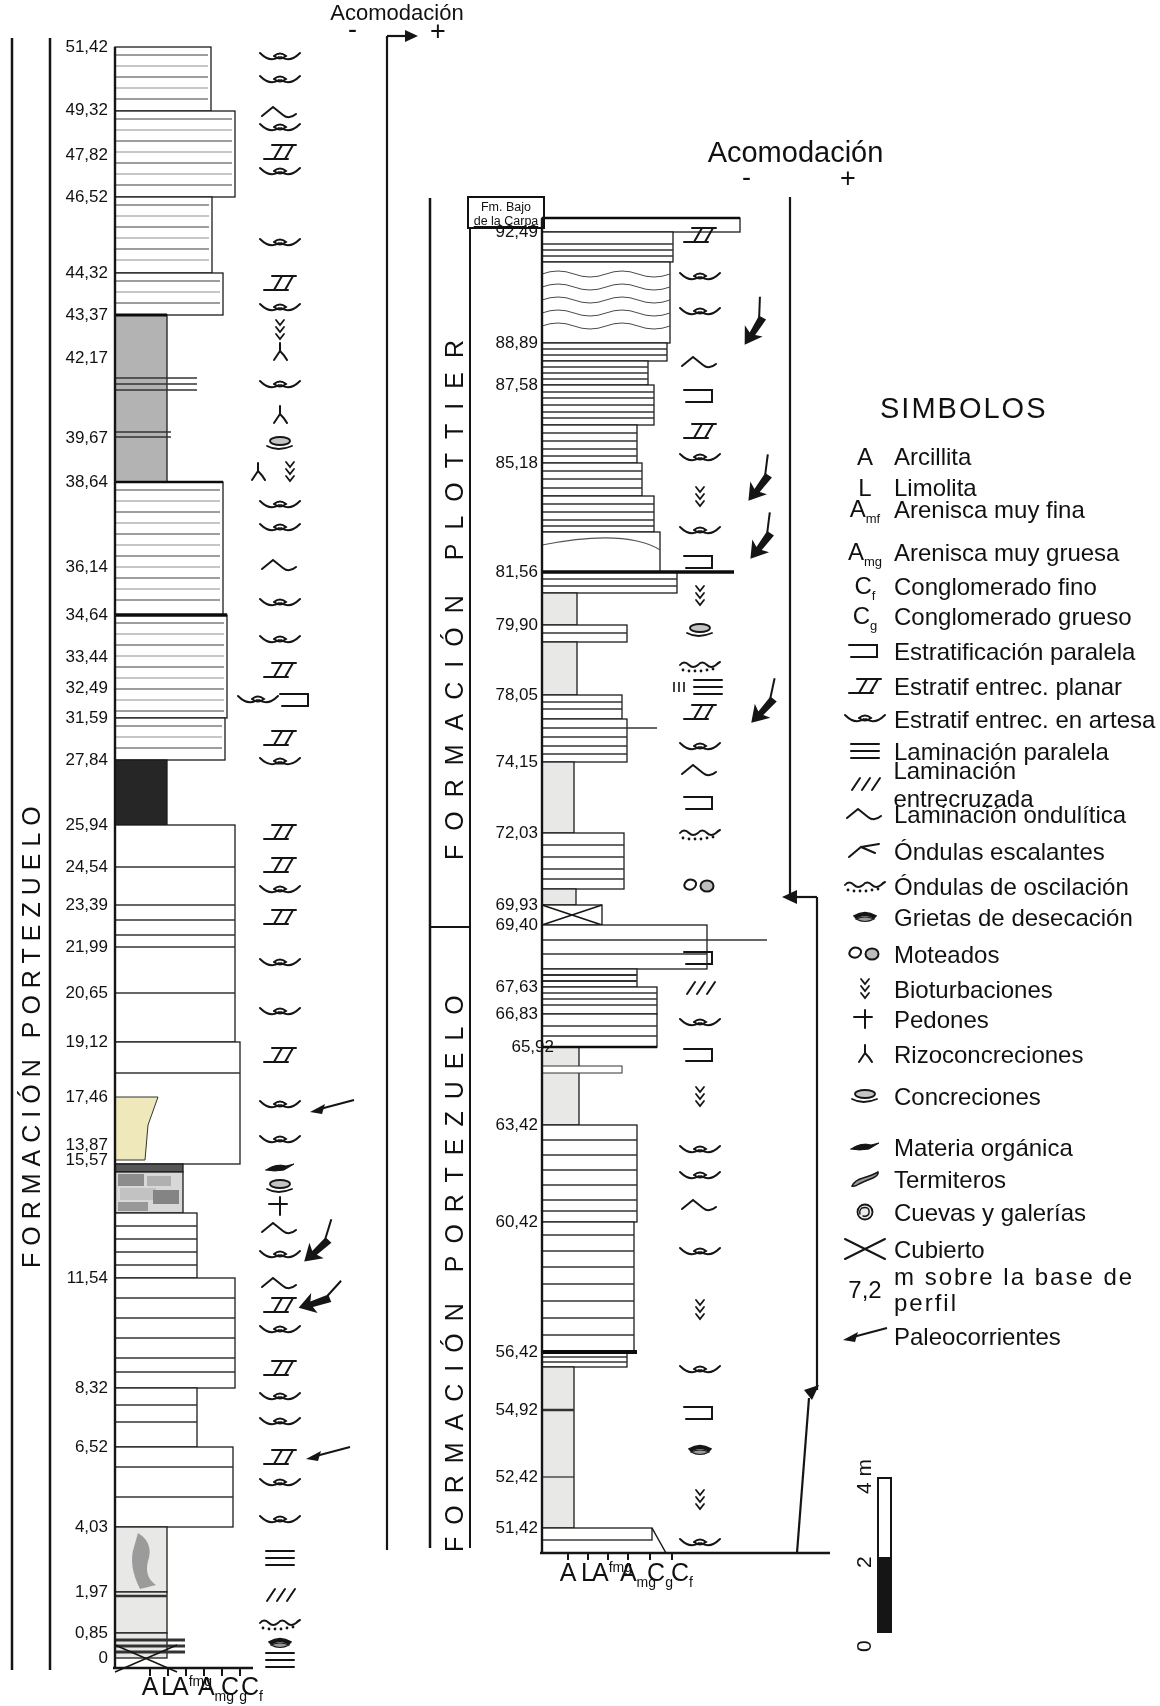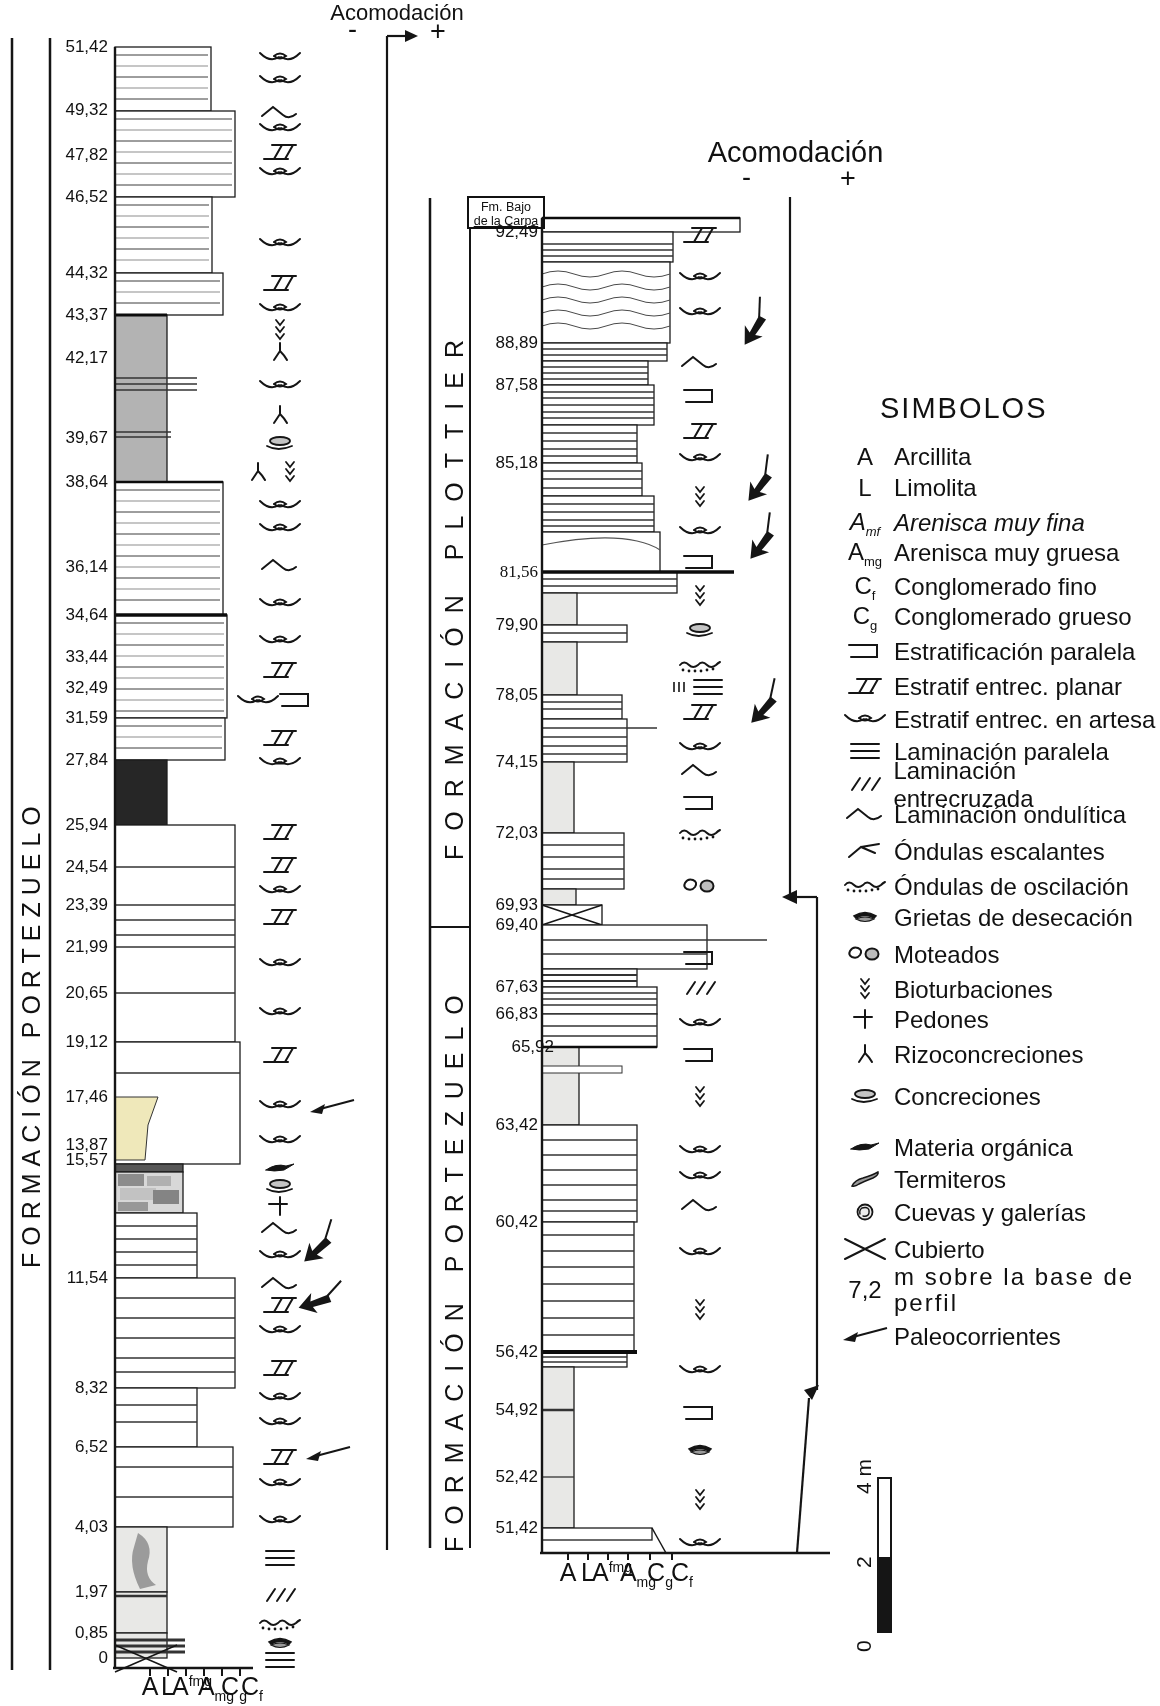--- a/index.html
+++ b/index.html
@@ -658,21 +658,21 @@
   <div class="abs legend-title" style="left:880px;top:392px;">SIMBOLOS</div>
   <div id="legend">
       <div class="leg-row" style="top:440px;">
         <span class="leg-letter">A</span>
         <span class="leg-label">Arcillita</span>
       </div>
       <div class="leg-row" style="top:471px;">
         <span class="leg-letter">L</span>
         <span class="leg-label">Limolita</span>
       </div>
-      <div class="leg-row" style="top:506px;font-style:italic;">
+      <div class="leg-row" style="top:493px;">
         <span class="leg-letter">A<sub>mf</sub></span>
         <span class="leg-label">Arenisca muy fina</span>
       </div>
       <div class="leg-row" style="top:536px;">
         <span class="leg-letter">A<sub>mg</sub></span>
         <span class="leg-label">Arenisca muy gruesa</span>
       </div>
       <div class="leg-row" style="top:570px;">
         <span class="leg-letter">C<sub>f</sub></span>
         <span class="leg-label">Conglomerado fino</span>
@@ -921,21 +921,21 @@
       <div class="depthL" style="left:26px;top:1516px;">4,03</div>
       <div class="depthL" style="left:26px;top:1581px;">1,97</div>
       <div class="depthL" style="left:26px;top:1622px;">0,85</div>
       <div class="depthL" style="left:26px;top:1647px;">0</div>
     </div>
   <div id="depths-right">
       <div class="depthL" style="left:456px;top:221px;">92,49</div>
       <div class="depthL" style="left:456px;top:332px;">88,89</div>
       <div class="depthL" style="left:456px;top:374px;">87,58</div>
       <div class="depthL" style="left:456px;top:452px;">85,18</div>
-      <div class="depthL" style="left:456px;top:561px;font-family:Liberation Serif, serif;">81,56</div>
+      <div class="depthL" style="left:456px;top:561px;">81,56</div>
       <div class="depthL" style="left:456px;top:614px;">79,90</div>
       <div class="depthL" style="left:456px;top:684px;">78,05</div>
       <div class="depthL" style="left:456px;top:751px;">74,15</div>
       <div class="depthL" style="left:456px;top:822px;">72,03</div>
       <div class="depthL" style="left:456px;top:894px;">69,93</div>
       <div class="depthL" style="left:456px;top:914px;">69,40</div>
       <div class="depthL" style="left:456px;top:976px;">67,63</div>
       <div class="depthL" style="left:456px;top:1003px;">66,83</div>
       <div class="depthL" style="left:472px;top:1036px;">65,92</div>
       <div class="depthL" style="left:456px;top:1114px;">63,42</div>

